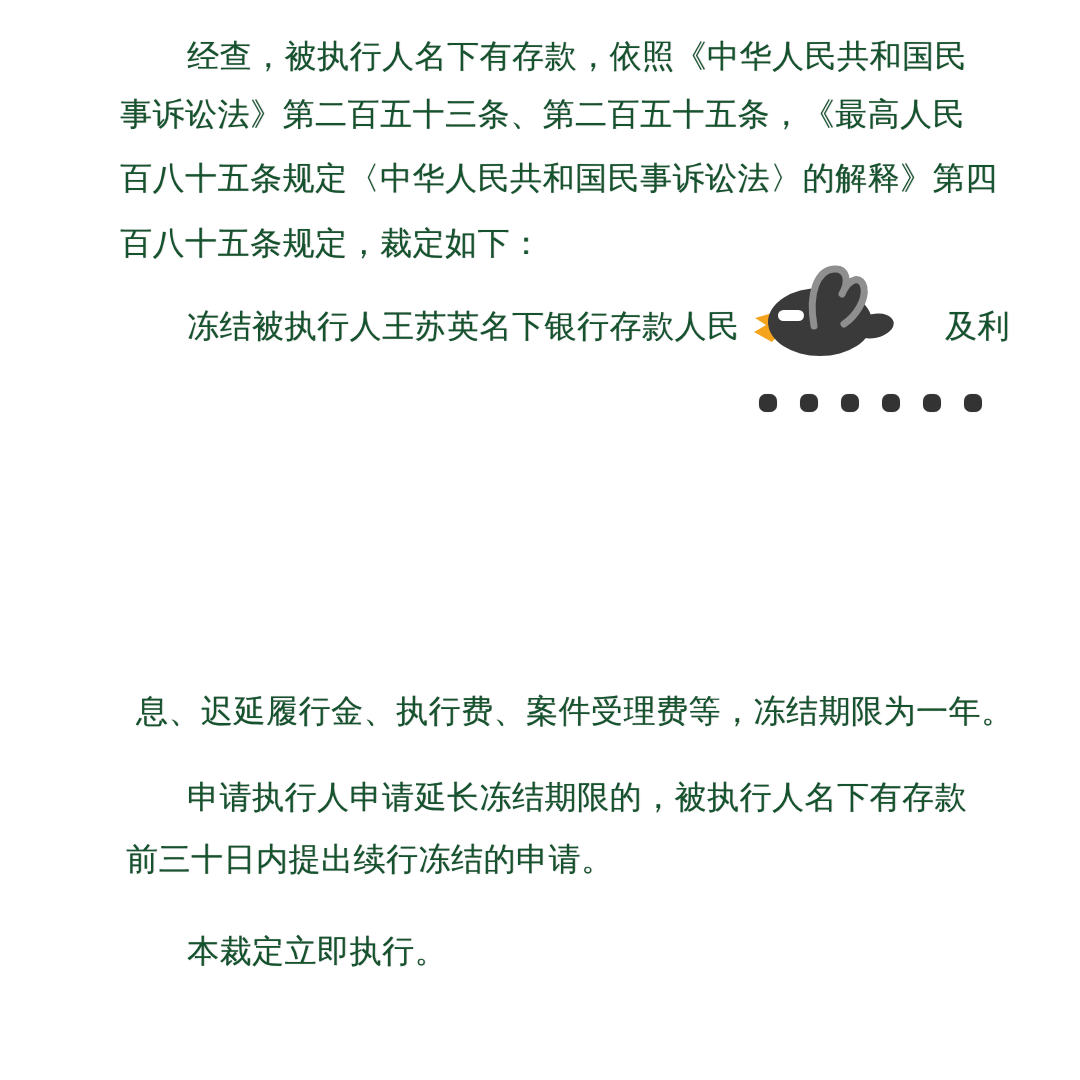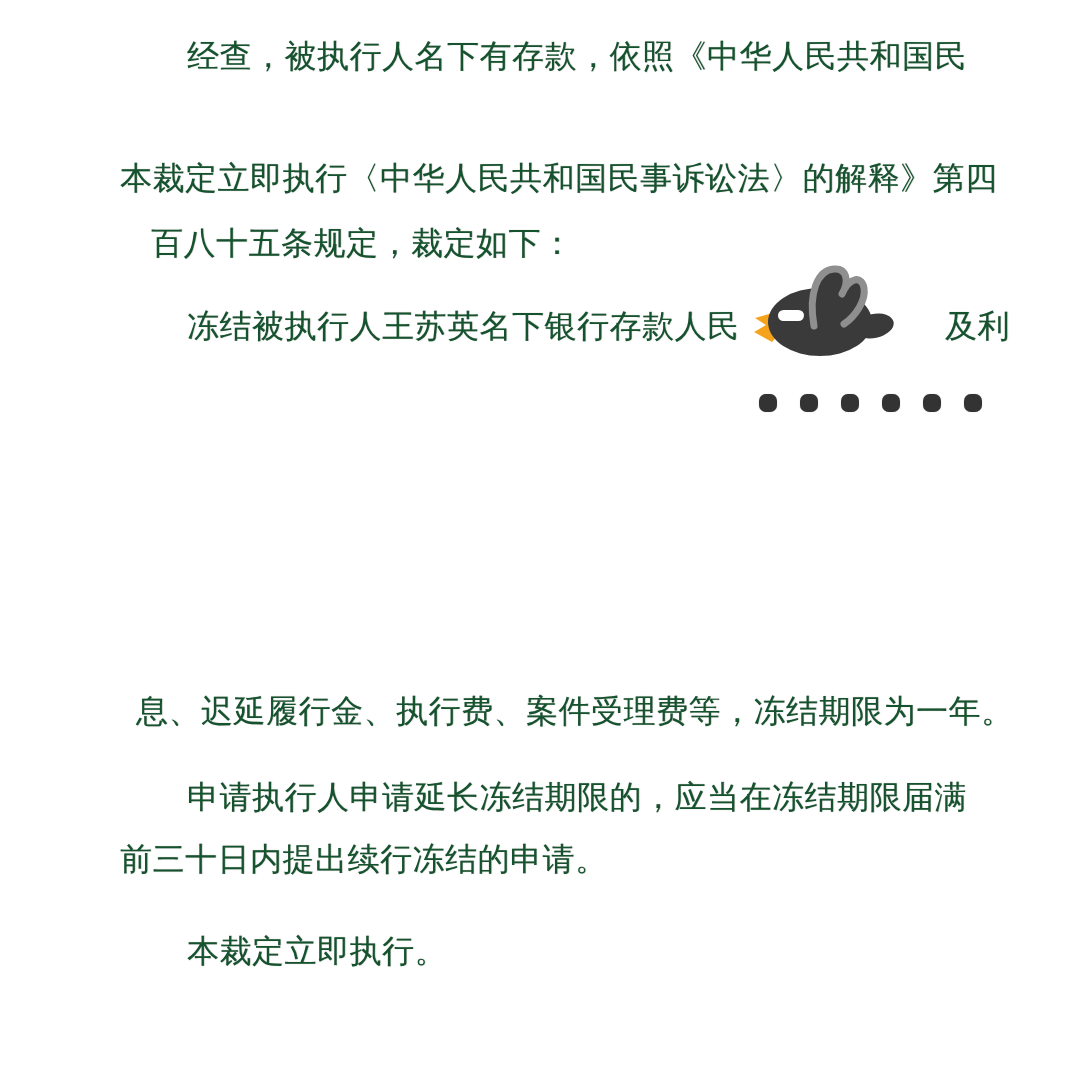--- a/index.html
+++ b/index.html
@@ -23,26 +23,26 @@
     font-size: 32px;
     line-height: 40px;
     height: 40px;
     color: #14532d;
     letter-spacing: 0.5px;
     text-shadow: 0.4px 0.4px 0.9px rgba(80,80,80,0.55);
   }
   .l1  { left: 187px; top: 36px;  }
   .l2  { left: 120px; top: 94px;  }
   .l3  { left: 120px; top: 158px; }
-  .l4  { left: 120px; top: 223px; margin-left: 31px; }
+  .l4  { left: 120px; top: 223px; }
   .l5a { left: 187px; top: 306px; }
   .l5b { left: 945px; top: 306px; }
   .l7  { left: 120px; top: 691px; margin-left: 16px; }
   .l8  { left: 187px; top: 777px; }
-  .l9  { left: 120px; top: 839px; text-align: center; }
+  .l9  { left: 126px; top: 839px; text-align: center; }
   .l10 { left: 187px; top: 924px; margin-top: 7px; }
 
   .bird-sticker {
     position: absolute;
     left: 750px;
     top: 264px;
     width: 146px;
     height: 96px;
   }
 
@@ -60,21 +60,22 @@
     background: #333333;
     box-shadow: 0 0 1px rgba(0,0,0,0.35);
   }
 </style>
 </head>
 <body>
 
 <div class="page">
 
   <div class="line l1">经查，被执行人名下有存款，依照《中华人民共和国民</div>
-  <div class="line l3">本裁定立即执行〈中华人民共和国民事诉讼法〉的解释》第四</div>
+  <div class="line l2">事诉讼法》第二百五十三条、第二百五十五条，《最高人民</div>
+  <div class="line l3">百八十五条规定〈中华人民共和国民事诉讼法〉的解释》第四</div>
   <div class="line l4">百八十五条规定，裁定如下：</div>
 
   <div class="line l5a">冻结被执行人王苏英名下银行存款人民</div>
   <div class="line l5b">及利</div>
 
   <svg class="bird-sticker" viewBox="0 0 146 96" xmlns="http://www.w3.org/2000/svg" aria-hidden="true">
 
     <polygon points="26,48 5,54 16,61 4,68 22,78 29,70 26,60 29,52" fill="#f5a31d"></polygon>
 
     <ellipse cx="70" cy="58" rx="52" ry="34" fill="#3a3a3a"></ellipse>
@@ -91,17 +92,17 @@
   <div class="redaction-dots">
     <div class="dot"></div>
     <div class="dot"></div>
     <div class="dot"></div>
     <div class="dot"></div>
     <div class="dot"></div>
     <div class="dot"></div>
   </div>
 
   <div class="line l7">息、迟延履行金、执行费、案件受理费等，冻结期限为一年。</div>
-  <div class="line l8">申请执行人申请延长冻结期限的，应当在冻结期限届满</div>
+  <div class="line l8">申请执行人申请延长冻结期限的，被执行人名下有存款</div>
   <div class="line l9">前三十日内提出续行冻结的申请。</div>
   <div class="line l10">本裁定立即执行。</div>
 
 </div>
 
 </body></html>

